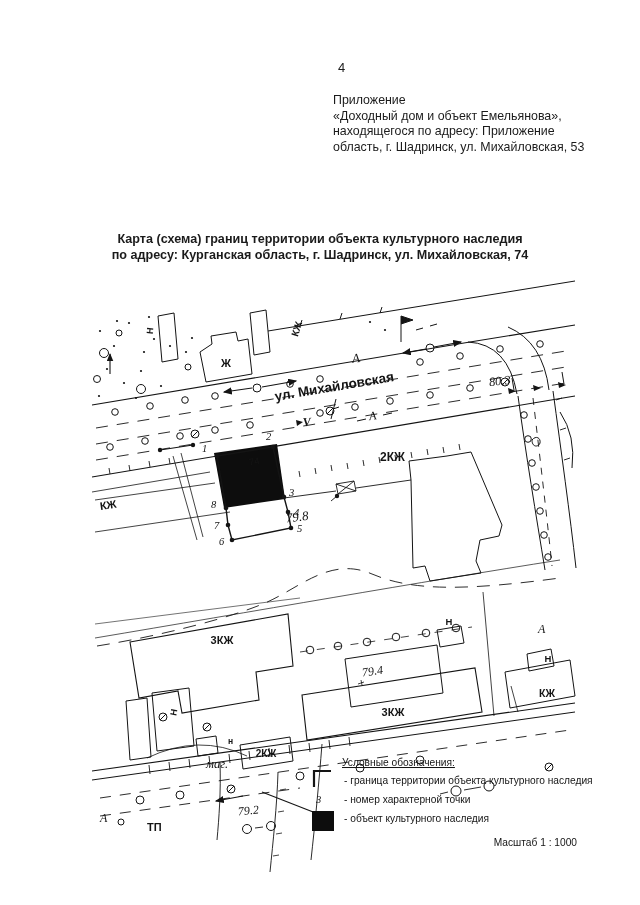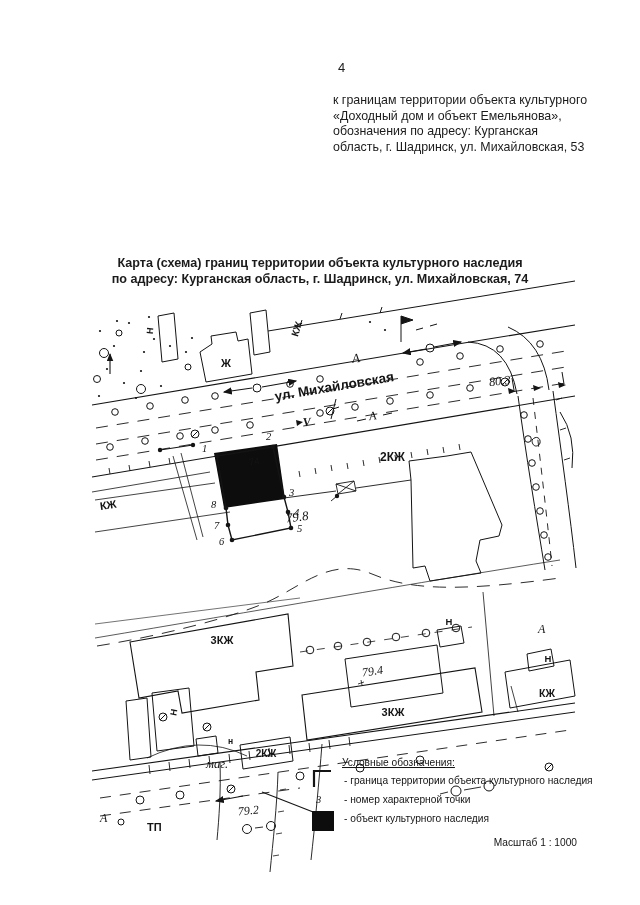--- a/index.html
+++ b/index.html
@@ -2,37 +2,37 @@
 <html><head>
 <meta charset="utf-8">
 <style>
   html,body{margin:0;padding:0;background:#fff;}
   body{width:640px;height:905px;position:relative;overflow:hidden;
        font-family:"Liberation Sans",sans-serif;color:#1b1b1b;}
   .page-number{position:absolute;top:60px;left:338px;font-size:13px;}
   .annex{position:absolute;top:93px;left:333px;width:280px;
          font-size:12.4px;line-height:15.6px;}
   .title{position:absolute;top:231px;left:40px;width:560px;text-align:center;
-         font-weight:bold;font-size:12.6px;line-height:16.2px;margin-top:24px;}
+         font-weight:bold;font-size:12.6px;line-height:16.2px;}
   svg{position:absolute;left:0;top:0;}
   svg text{fill:#141414;}
   .lbl{font-family:"Liberation Sans",sans-serif;font-weight:bold;}
   .el {font-family:"Liberation Serif",serif;font-style:italic;}
   .pt {font-family:"Liberation Serif",serif;font-style:italic;font-size:10.5px;}
   .leg{font-family:"Liberation Sans",sans-serif;font-size:10.2px;}
 </style>
 </head>
 <body>
 
 <div class="page-number">4</div>
 
 <div class="annex">
-  <div>к границам территории объекта культурного</div>
+  <div>Приложение</div>
   <div>«Доходный дом и объект Емельянова»,</div>
-  <div>обозначения по адресу: Курганская</div>
+  <div>находящегося по адресу: Приложение</div>
   <div>область, г. Шадринск, ул. Михайловская, 53</div>
 </div>
 
 <div class="title">
   <div>Карта (схема) границ территории объекта культурного наследия</div>
   <div>по адресу: Курганская область, г. Шадринск, ул. Михайловская, 74</div>
 </div>
 
 <svg width="640" height="905" viewBox="0 0 640 905">
   <defs>

